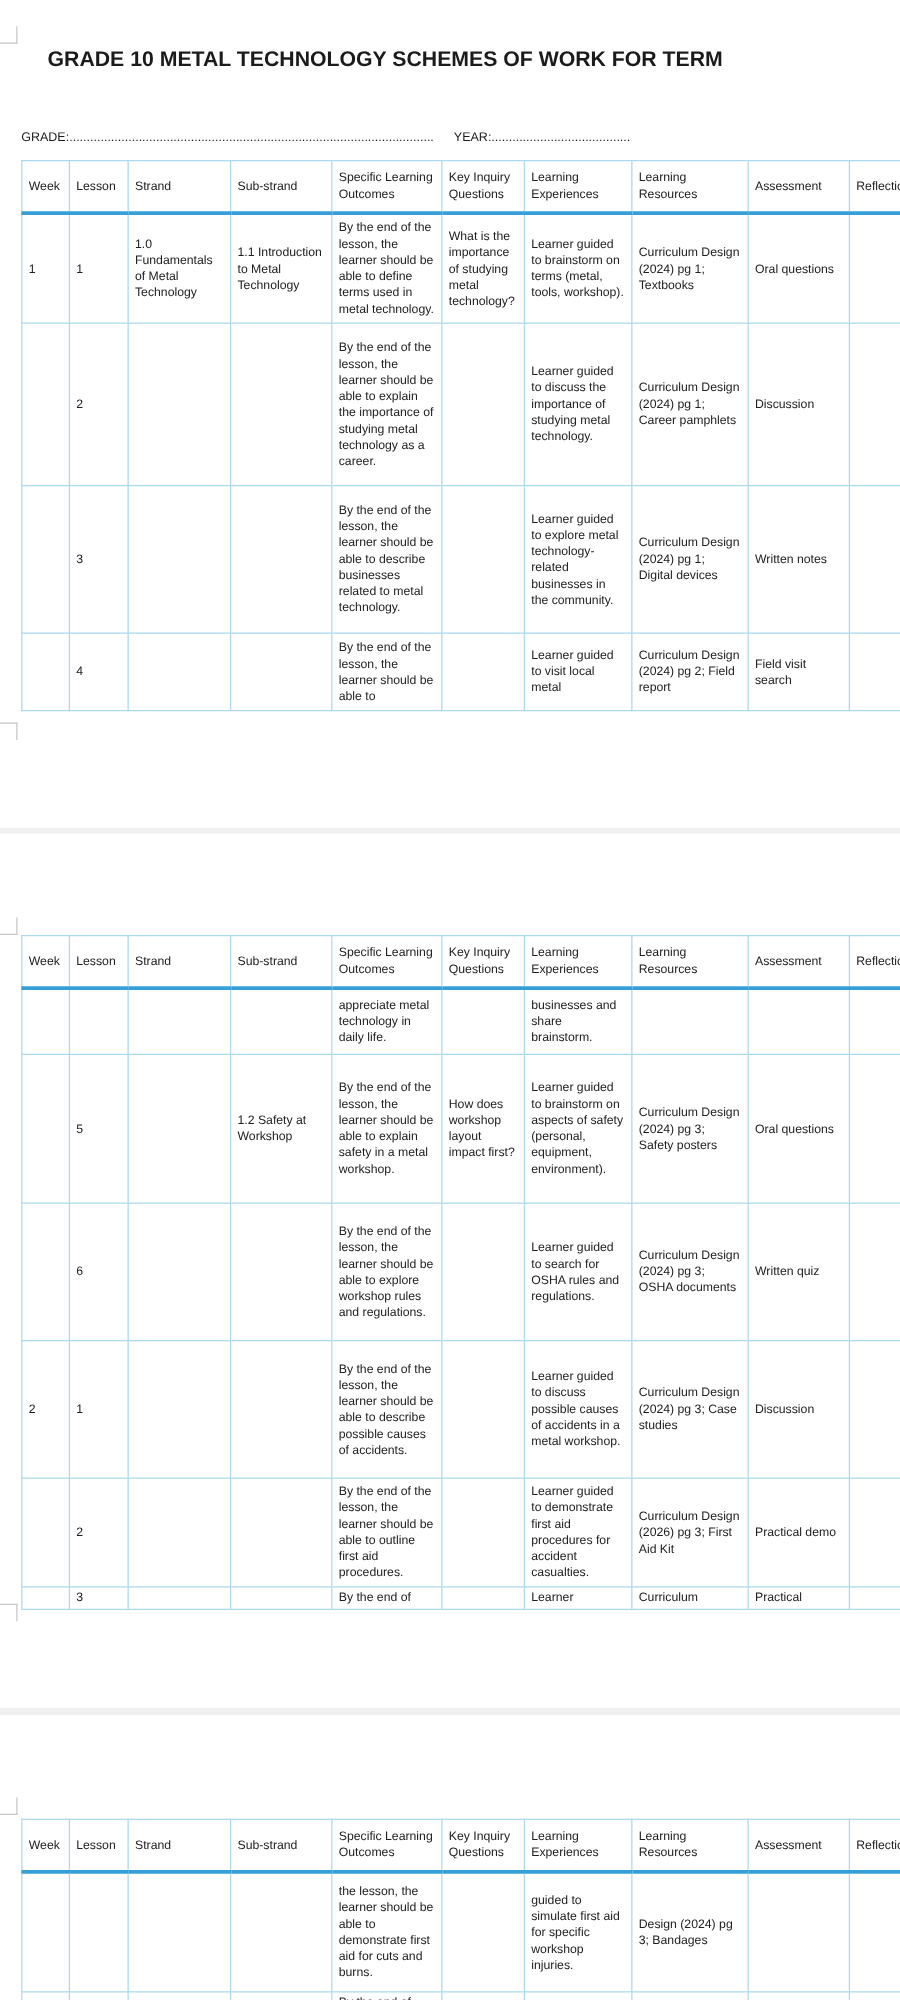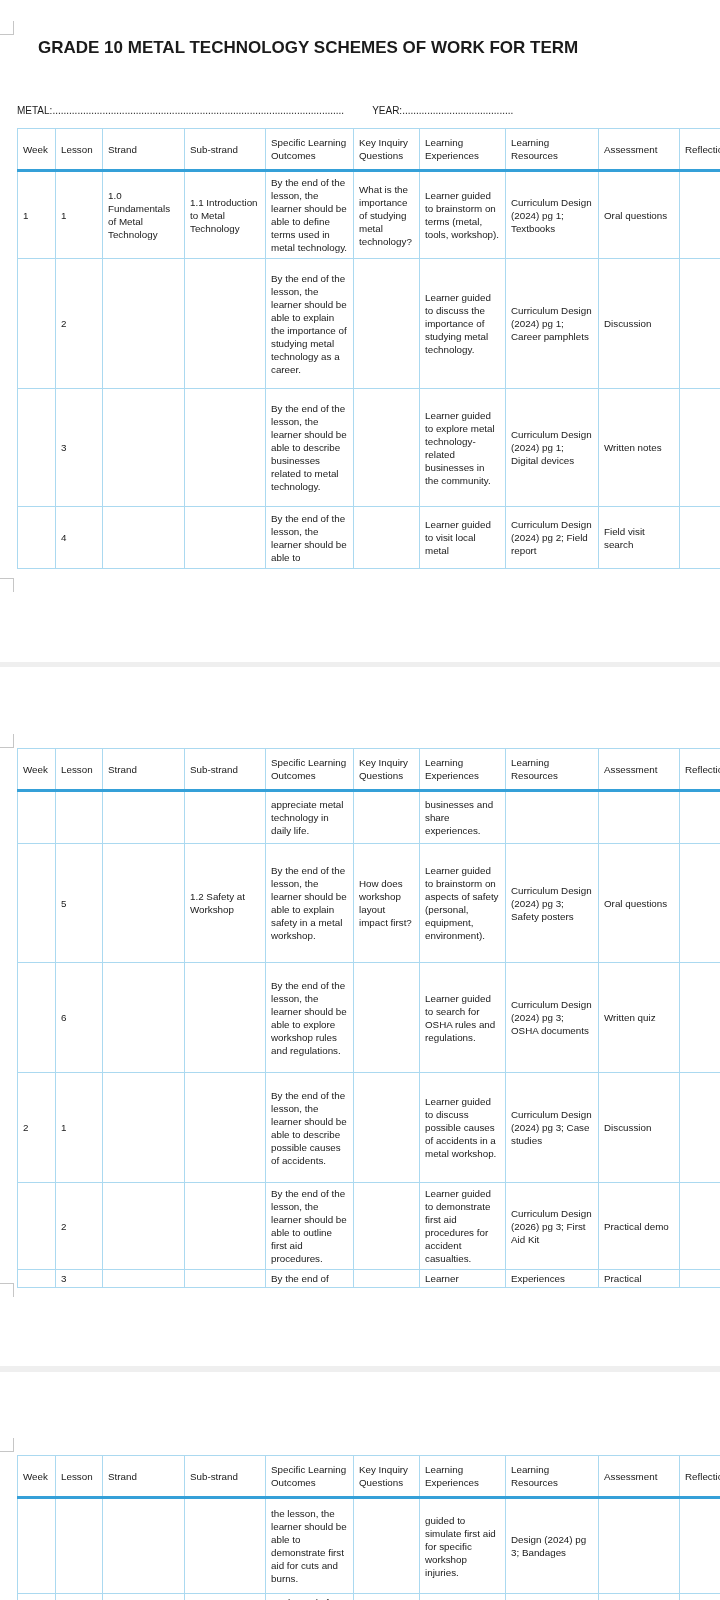--- a/index.html
+++ b/index.html
@@ -20,21 +20,21 @@
     position:absolute; left:38px; top:38px;
     font-size:17px; font-weight:bold; white-space:nowrap;
     color:#1b1b1b;
   }
   .form-line {
     position:absolute; left:17px; width:548px; overflow:hidden;
     font-size:10px; white-space:nowrap; color:#1b1b1b;
   }
   .line-teacher { top:79px; }
   .line-school  { top:105px; }
-  .year-label { margin-left:28px; }
+  .year-label { margin-left:16px; }
 
   table.schemes {
     position:absolute; left:17px;
     border-collapse:collapse; table-layout:fixed; width:772px;
     background:#ffffff;
   }
   table.schemes th, table.schemes td {
     border:1px solid #abd9f0;
     font-size:9.8px; line-height:13px;
     padding:2px 5px;
@@ -51,21 +51,21 @@
 </style>
 </head>
 <body>
 
 <div class="canvas">
 
   <div class="page" style="height:662px">
     <div class="corner corner-top" style="top:21px"></div>
     <div class="doc-title">GRADE 10 METAL TECHNOLOGY SCHEMES OF WORK FOR TERM</div>
     <div class="form-line line-school">
-      <span>METAL:</span><span>.........................................................................................................</span><span class="year-label">YEAR:</span><span>........................................</span>
+      <span>GRADE:</span><span>.........................................................................................................</span><span class="year-label">YEAR:</span><span>........................................</span>
     </div>
     <table class="schemes" style="top:128px">
       <colgroup>
         <col style="width:38px">
           <col style="width:47px">
           <col style="width:82px">
           <col style="width:81px">
           <col style="width:88px">
           <col style="width:66px">
           <col style="width:86px">
@@ -173,21 +173,21 @@
           </tr>
         </thead>
       <tbody>
           <tr style="height: 53px;">
             <td></td>
             <td></td>
             <td></td>
             <td></td>
             <td>appreciate metal technology in daily life.</td>
             <td></td>
-            <td>businesses and share experiences.</td>
+            <td>businesses and share brainstorm.</td>
             <td></td>
             <td></td>
             <td></td>
           </tr>
           <tr style="height: 119px;">
             <td></td>
             <td>5</td>
             <td></td>
             <td>1.2 Safety at Workshop</td>
             <td>By the end of the lesson, the learner should be able to explain safety in a metal workshop.</td>
@@ -234,21 +234,21 @@
             <td></td>
           </tr>
           <tr style="height: 13px;">
             <td></td>
             <td>3</td>
             <td></td>
             <td></td>
             <td>By the end of</td>
             <td></td>
             <td>Learner</td>
-            <td>Experiences</td>
+            <td>Curriculum</td>
             <td>Practical</td>
             <td></td>
           </tr>
         </tbody>
     </table>
     <div class="corner corner-bottom" style="top:616px"></div>
   </div>
 
   <div class="page-gap" style="height:6px"></div>
 

